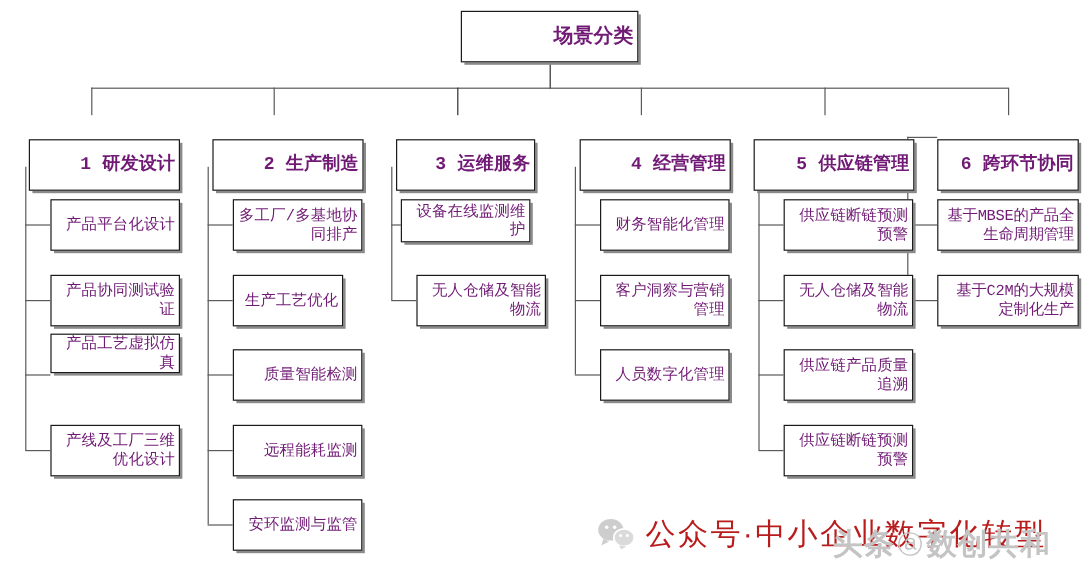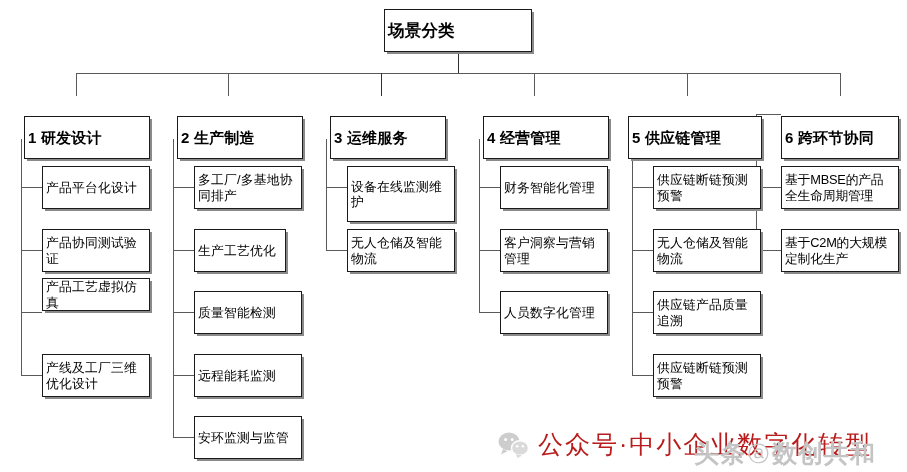--- a/index.html
+++ b/index.html
@@ -21,23 +21,24 @@
   
   .box {
     position: absolute;
     box-sizing: border-box;
     background: #ffffff;
     border: 1.5px solid #1a1a1a;
     box-shadow: 2.5px 2.5px 0 -0.5px #8a8a8a;
     display: flex;
     align-items: center;
     justify-content: center;
-    text-align: left;
-    color: #000000;
+    text-align: right;
+    color: #701a75;
     z-index: 3;
+    font-family: Liberation Mono, monospace;
   }
   .box .txt {
     display: block;
     width: 100%;
     padding: 0 3px;
     box-sizing: border-box;
     line-height: 1.18;
     letter-spacing: 0.2px;
   }
 
@@ -201,21 +202,21 @@
   <div class="box leaf" style="left:194px; top:291px; width:108px; height:43px;">
     <span class="txt">质量智能检测</span>
   </div>
   <div class="box leaf" style="left:194px; top:354px; width:108px; height:43px;">
     <span class="txt">远程能耗监测</span>
   </div>
   <div class="box leaf" style="left:194px; top:416px; width:108px; height:43px;">
     <span class="txt">安环监测与监管</span>
   </div>
 
-  <div class="box leaf" style="left:347px; top:166px; width:108px; height:56px;">
+  <div class="box leaf" style="left:334px; top:166px; width:108px; height:36px;">
     <span class="txt">设备在线监测维护</span>
   </div>
   <div class="box leaf" style="left:347px; top:229px; width:108px; height:43px;">
     <span class="txt">无人仓储及智能物流</span>
   </div>
 
   <div class="box leaf" style="left:500px; top:166px; width:108px; height:43px;">
     <span class="txt">财务智能化管理</span>
   </div>
   <div class="box leaf" style="left:500px; top:229px; width:108px; height:43px;">

